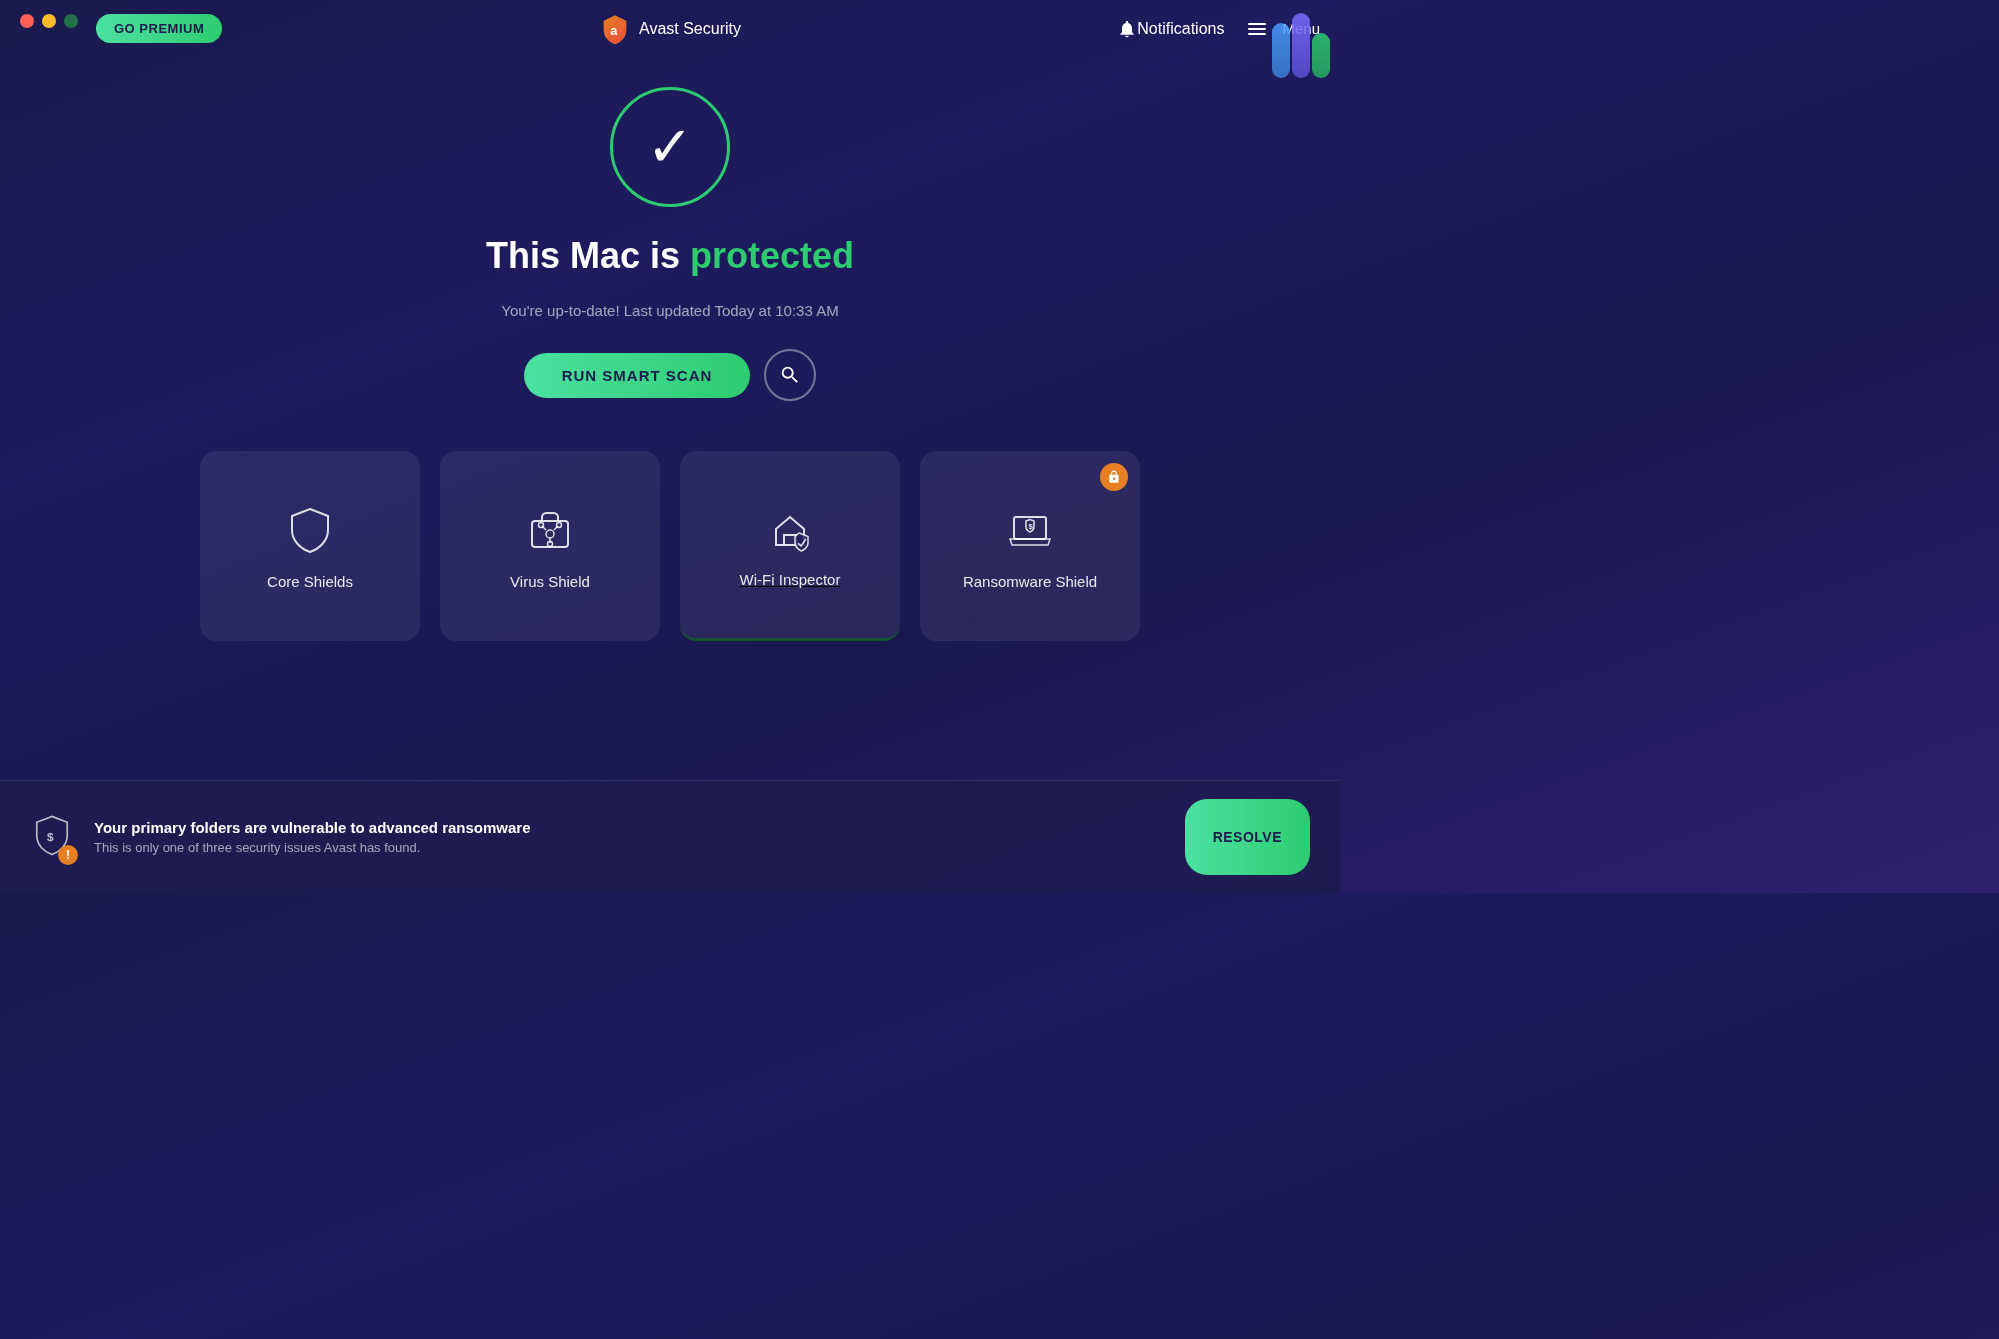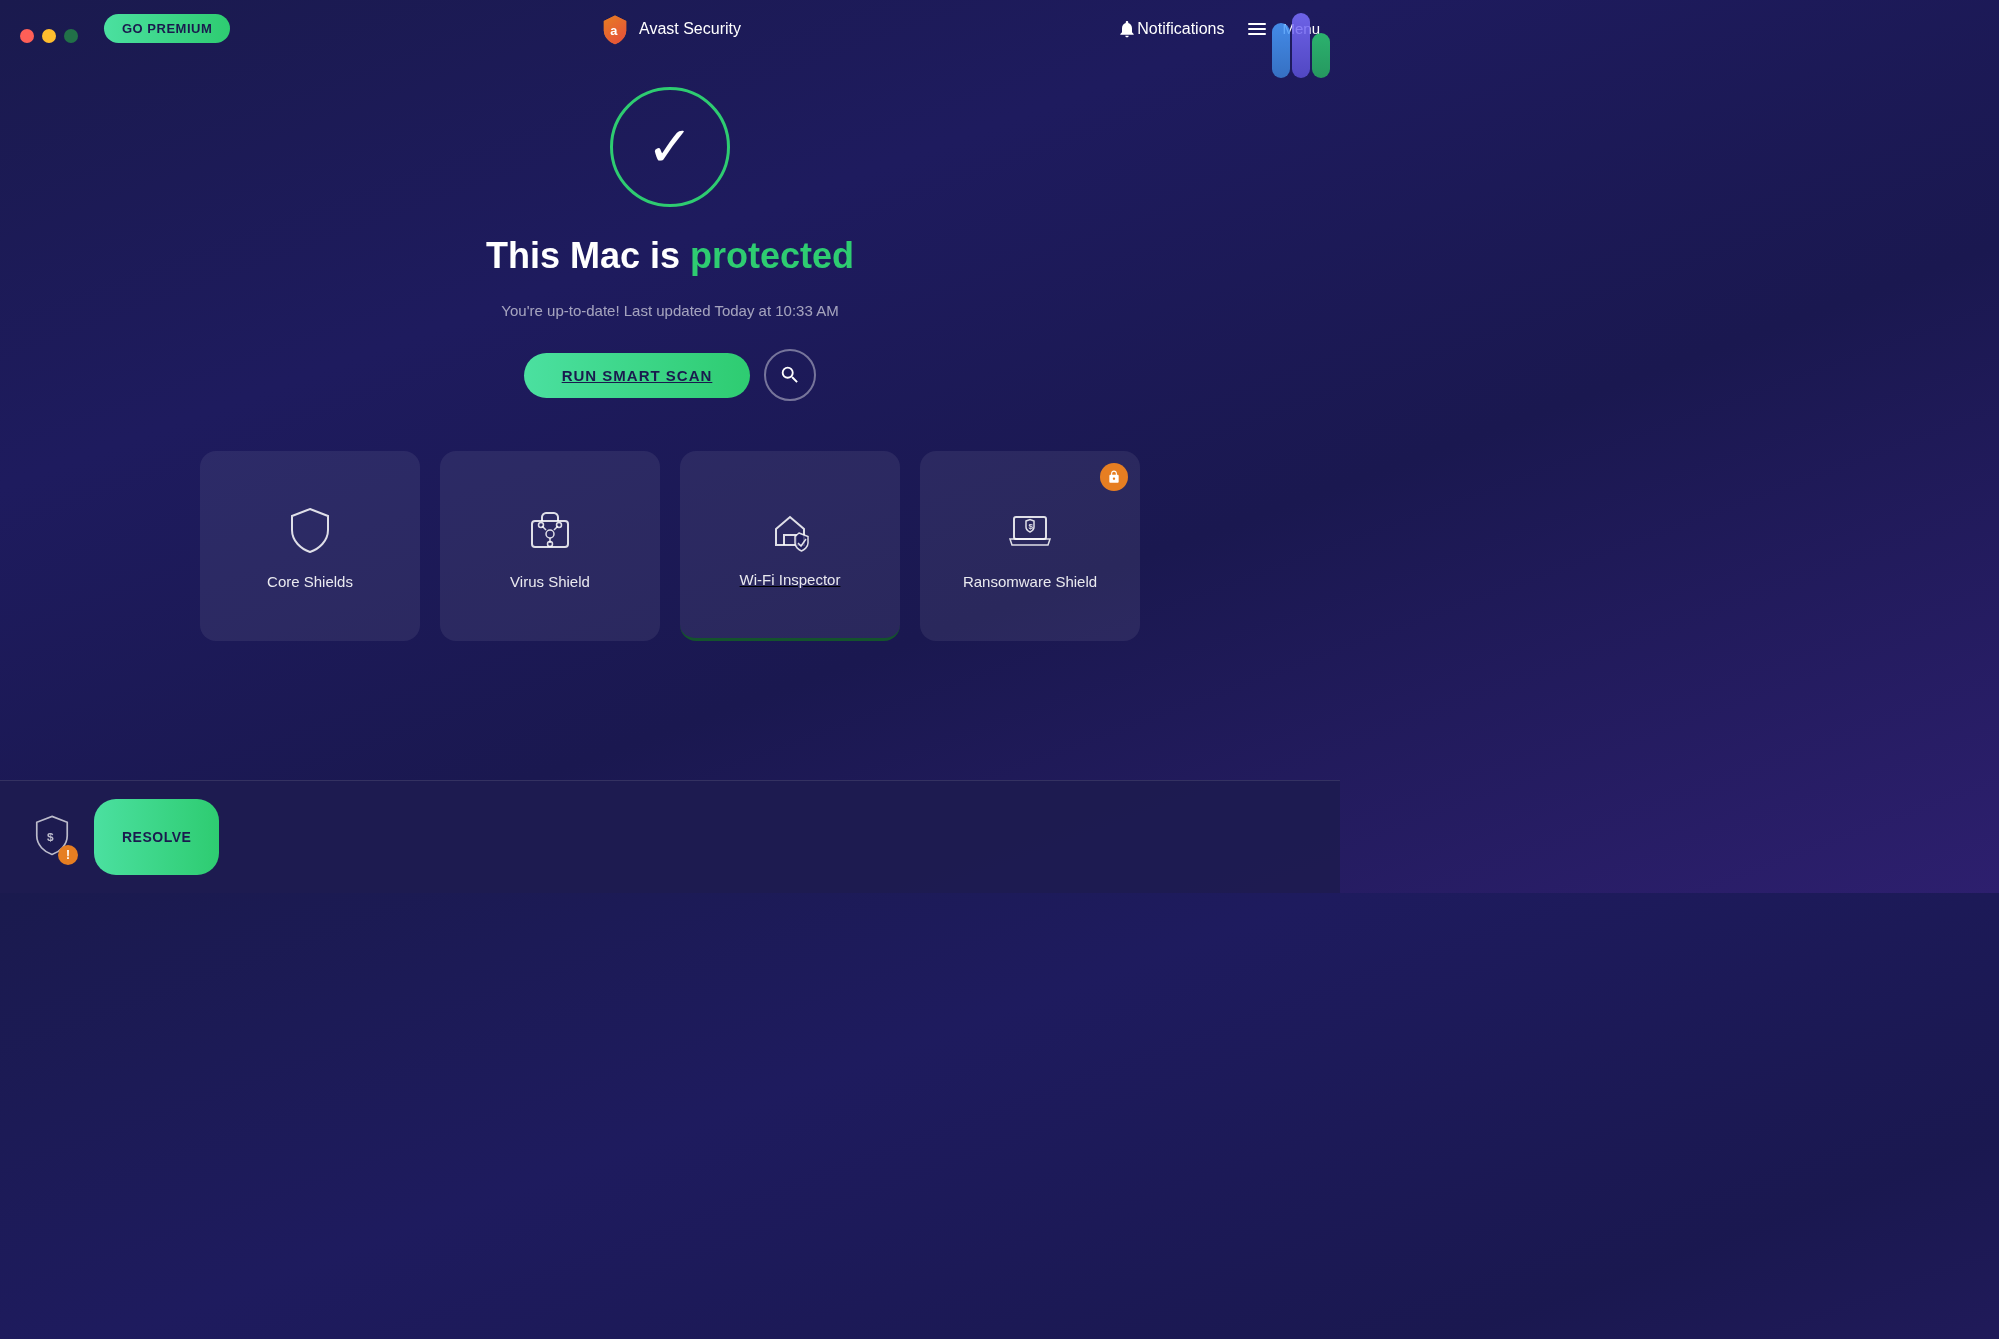--- a/index.html
+++ b/index.html
@@ -17,22 +17,22 @@
     .titlebar {
       display: flex;
       align-items: center;
       justify-content: space-between;
       padding: 14px 20px;
       position: relative;
     }
 
     .titlebar-left {
       display: flex;
-      align-items: flex-end;
-      gap: 26px;
+      align-items: flex-start;
+      gap: 18px;
     }
 
     .traffic-lights {
       display: flex;
       gap: 8px;
       align-items: center;
     }
 
     .traffic-light {
       width: 14px;
@@ -190,21 +190,20 @@
     .smart-scan-btn {
       background: linear-gradient(90deg, #4be0a0, #2ecc71);
       border: none;
       border-radius: 30px;
       padding: 14px 38px;
       font-size: 15px;
       font-weight: 700;
       color: #1a1a4e;
       cursor: pointer;
       letter-spacing: 1px;
-      text-decoration: underline;
     }
 
     .search-btn {
       width: 52px;
       height: 52px;
       border-radius: 50%;
       background: transparent;
       border: 2px solid rgba(255,255,255,0.4);
       display: flex;
       align-items: center;
@@ -465,14 +464,18 @@
 </div>
 
 <div class="alert-bar">
   <div class="alert-icon-container">
     <svg width="44" height="44" viewBox="0 0 52 52" fill="none" xmlns="http://www.w3.org/2000/svg">
       <path d="M26 4 L44 11 L44 27 C44 38 35 46 26 49 C17 46 8 38 8 27 L8 11 Z" stroke="rgba(255,255,255,0.7)" stroke-width="2" fill="none"></path>
       <text x="20" y="33" fill="rgba(255,255,255,0.7)" font-size="14" font-family="sans-serif" font-weight="700">$</text>
     </svg>
     <div class="alert-warning">!</div>
   </div>
+  <div class="alert-text">
+    <div class="alert-title">Your primary folders are vulnerable to advanced ransomware</div>
+    <div class="alert-subtitle">This is only one of three security issues Avast has found.</div>
+  </div>
   <button class="resolve-btn">RESOLVE</button>
 </div>
 
 </body></html>

